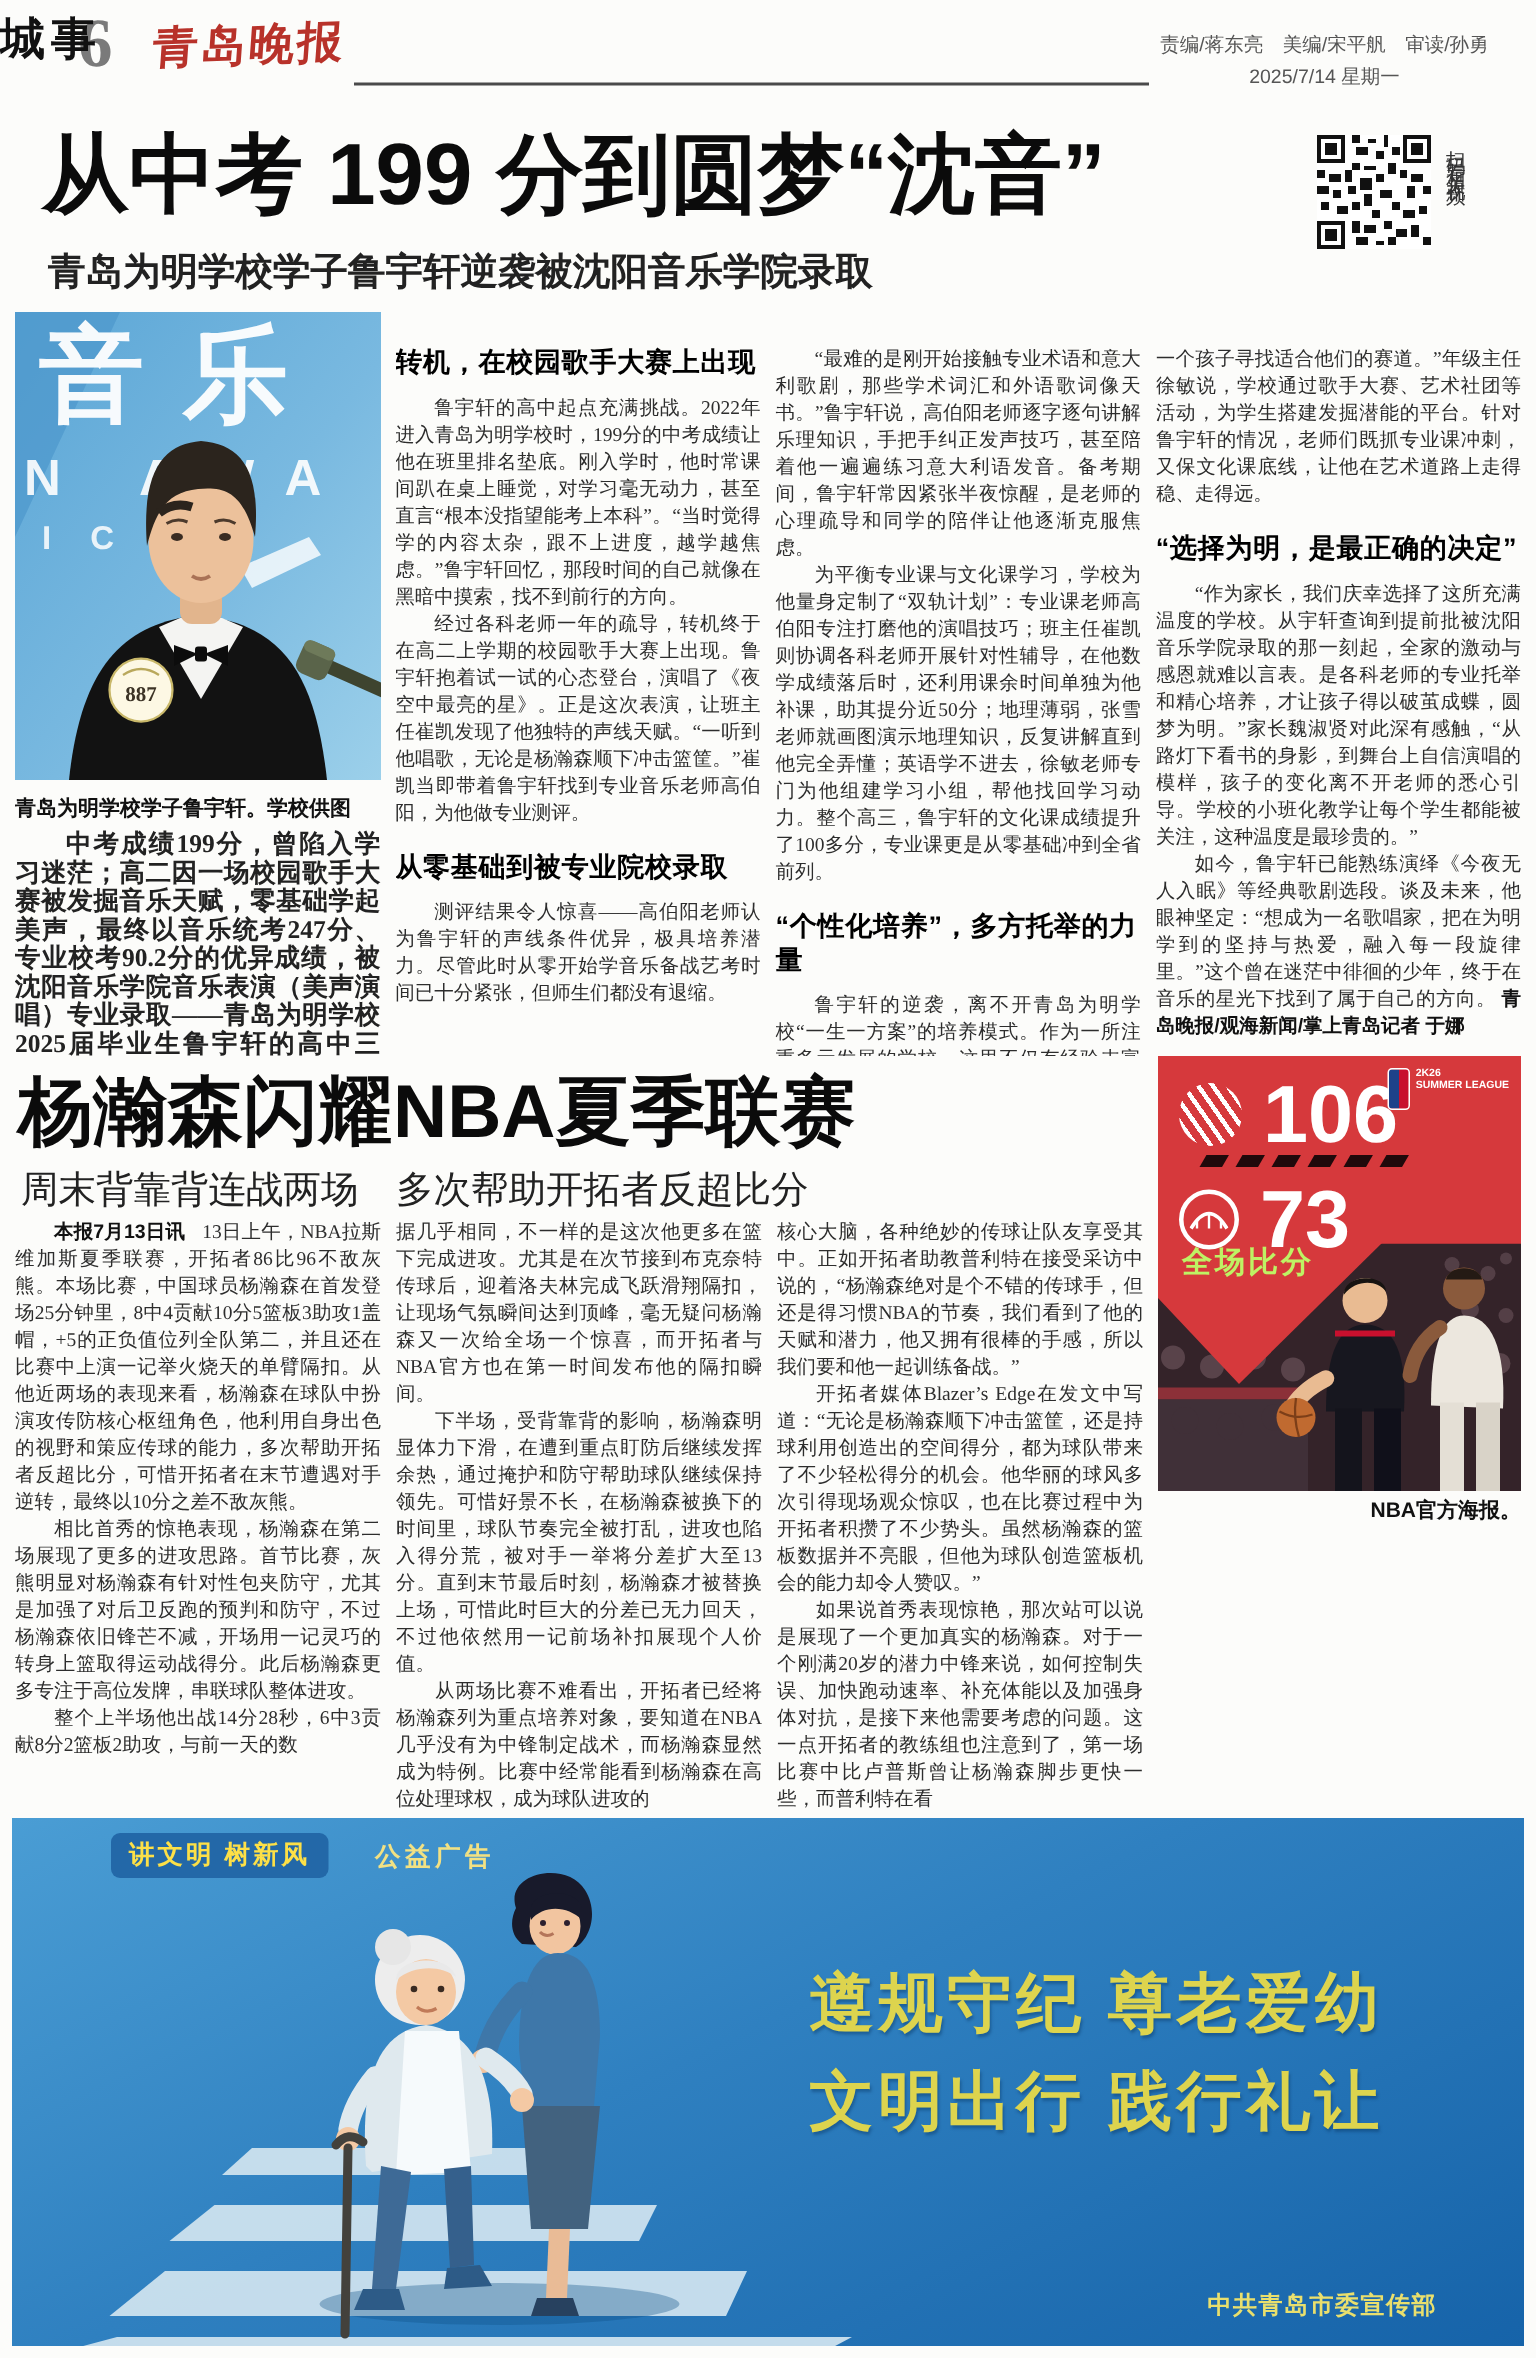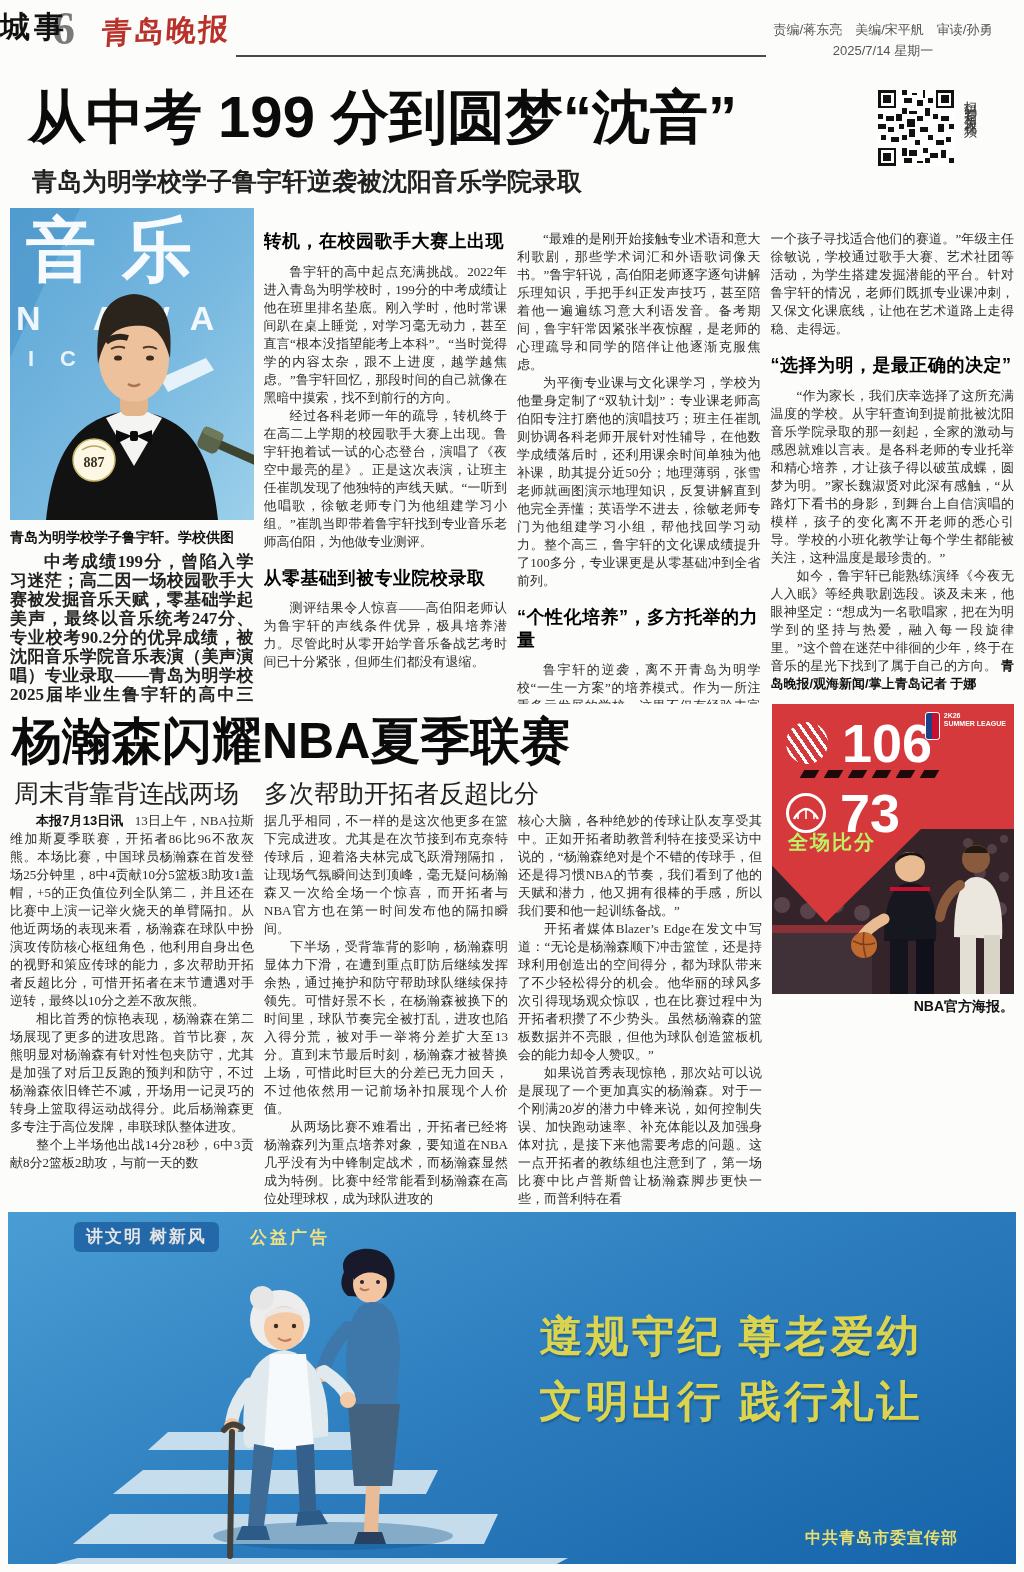--- a/index.html
+++ b/index.html
@@ -57,21 +57,21 @@
   .nba-mini{width:13px;height:26px;border-radius:3px;background:linear-gradient(90deg,#1d428a 50%,#c8102e 50%);
             border:1px solid #fff;}
   .sl-text{font:700 7px/1.2 "Liberation Sans",sans-serif;color:#fff;text-align:left;}
   .poster-cap{position:absolute;left:772px;top:998px;width:242px;text-align:right;
               font:700 14px/1.2 "Liberation Sans",sans-serif;color:#111;}
   .a2-col4{position:absolute;left:772px;top:1022px;width:242px;height:184px;overflow:hidden;}
   
   .ad{position:absolute;left:8px;top:1212px;width:1008px;height:352px;overflow:hidden;
       background:linear-gradient(155deg,#4a9dd4 0%,#2f80c0 45%,#1663a9 100%);}
   .ad-badge{position:absolute;left:66px;top:10px;padding:4px 12px;background:#2368a8;border-radius:6px;
-            font:700 17px/1.3 "Liberation Sans",sans-serif;color:#e5e5e5;letter-spacing:2px;text-align:center;}
+            font:700 17px/1.3 "Liberation Sans",sans-serif;color:#fde047;letter-spacing:2px;text-align:center;}
   .ad-tag{position:absolute;left:242px;top:15px;font:700 17px/1.3 "Liberation Sans",sans-serif;color:#f2e183;letter-spacing:3px;}
   .ad-slogans{position:absolute;left:488px;top:92px;width:470px;text-align:center;
               font:900 43px/1.5 "Liberation Sans",sans-serif;color:#ddd44e;letter-spacing:3px;
               text-shadow:1px 2px 2px rgba(0,40,80,.35);}
   .ad-credit{position:absolute;right:58px;bottom:18px;font:700 16px/1 "Liberation Sans",sans-serif;color:#e9df6d;letter-spacing:1px;}
   .ad-art{position:absolute;left:40px;top:24px;}
 </style>
 </head>
 <body>
 
@@ -193,21 +193,21 @@
           </g>
         </svg>
         <figcaption class="photo-cap">青岛为明学校学子鲁宇轩。学校供图</figcaption>
       </figure>
       <p class="intro-p">中考成绩199分，曾陷入学习迷茫；高二因一场校园歌手大赛被发掘音乐天赋，零基础学起美声，最终以音乐统考247分、专业校考90.2分的优异成绩，被沈阳音乐学院音乐表演（美声演唱）专业录取——青岛为明学校2025届毕业生鲁宇轩的高中三年，是一段充满转折与奋斗的励志旅程。</p>
     </div>
 
     <div class="col">
       <h3 class="sec-h first-h">转机，在校园歌手大赛上出现</h3>
       <p class="body-p">鲁宇轩的高中起点充满挑战。2022年进入青岛为明学校时，199分的中考成绩让他在班里排名垫底。刚入学时，他时常课间趴在桌上睡觉，对学习毫无动力，甚至直言“根本没指望能考上本科”。“当时觉得学的内容太杂，跟不上进度，越学越焦虑。”鲁宇轩回忆，那段时间的自己就像在黑暗中摸索，找不到前行的方向。</p>
-      <p class="body-p">经过各科老师一年的疏导，转机终于在高二上学期的校园歌手大赛上出现。鲁宇轩抱着试一试的心态登台，演唱了《夜空中最亮的星》。正是这次表演，让班主任崔凯发现了他独特的声线天赋。“一听到他唱歌，徐敏老师专门为他组建学习小组。”崔凯当即带着鲁宇轩找到专业音乐老师高伯阳，为他做专业测评。</p>
+      <p class="body-p">经过各科老师一年的疏导，转机终于在高二上学期的校园歌手大赛上出现。鲁宇轩抱着试一试的心态登台，演唱了《夜空中最亮的星》。正是这次表演，让班主任崔凯发现了他独特的声线天赋。“一听到他唱歌，无论是杨瀚森顺下冲击篮筐。”崔凯当即带着鲁宇轩找到专业音乐老师高伯阳，为他做专业测评。</p>
       <h3 class="sec-h">从零基础到被专业院校录取</h3>
       <p class="body-p">测评结果令人惊喜——高伯阳老师认为鲁宇轩的声线条件优异，极具培养潜力。尽管此时从零开始学音乐备战艺考时间已十分紧张，但师生们都没有退缩。</p>
     </div>
 
     <div class="col">
       <p class="body-p" style="margin-top:22px">“最难的是刚开始接触专业术语和意大利歌剧，那些学术词汇和外语歌词像天书。”鲁宇轩说，高伯阳老师逐字逐句讲解乐理知识，手把手纠正发声技巧，甚至陪着他一遍遍练习意大利语发音。备考期间，鲁宇轩常因紧张半夜惊醒，是老师的心理疏导和同学的陪伴让他逐渐克服焦虑。</p>
       <p class="body-p">为平衡专业课与文化课学习，学校为他量身定制了“双轨计划”：专业课老师高伯阳专注打磨他的演唱技巧；班主任崔凯则协调各科老师开展针对性辅导，在他数学成绩落后时，还利用课余时间单独为他补课，助其提分近50分；地理薄弱，张雪老师就画图演示地理知识，反复讲解直到他完全弄懂；英语学不进去，徐敏老师专门为他组建学习小组，帮他找回学习动力。整个高三，鲁宇轩的文化课成绩提升了100多分，专业课更是从零基础冲到全省前列。</p>
       <h3 class="sec-h">“个性化培养”，多方托举的力量</h3>
       <p class="body-p">鲁宇轩的逆袭，离不开青岛为明学校“一生一方案”的培养模式。作为一所注重多元发展的学校，这里不仅有经验丰富的文化课教师，更有专业的艺术教育资源。</p>
 

